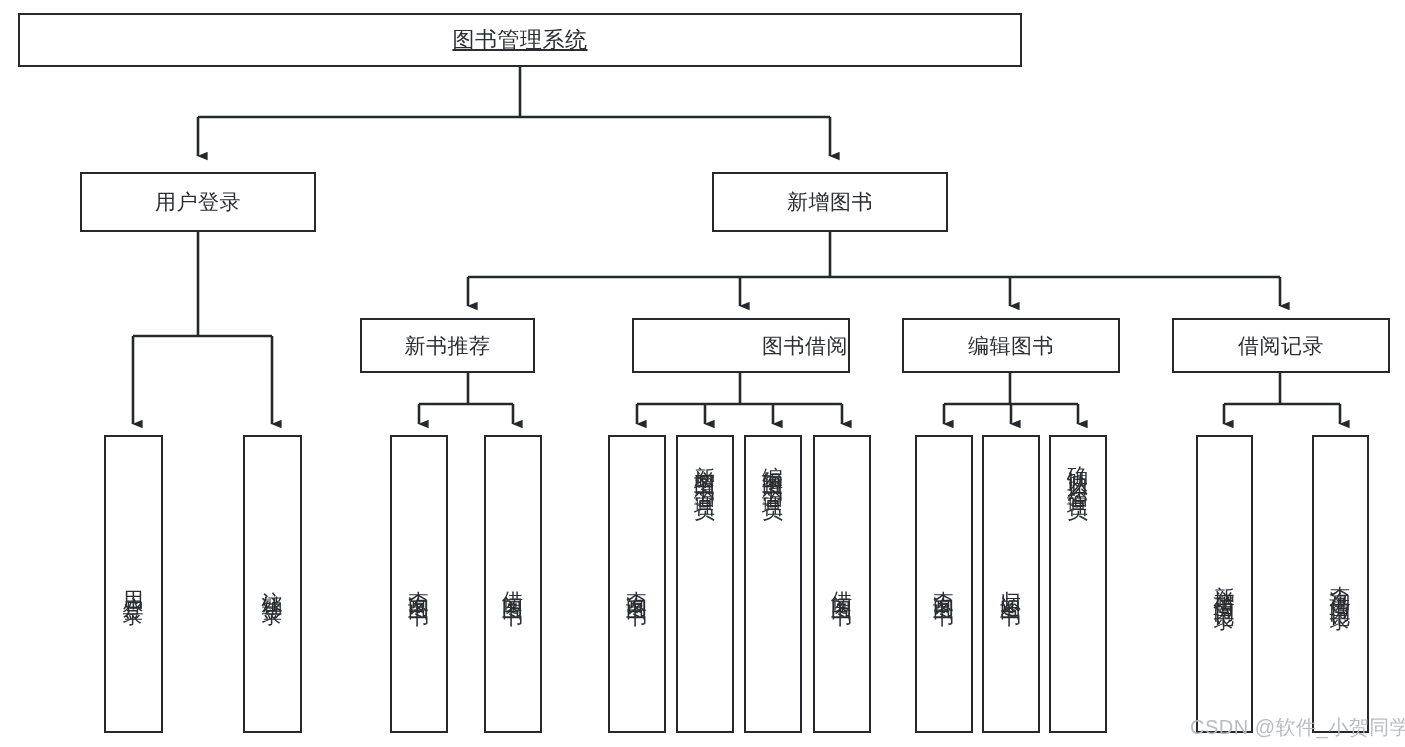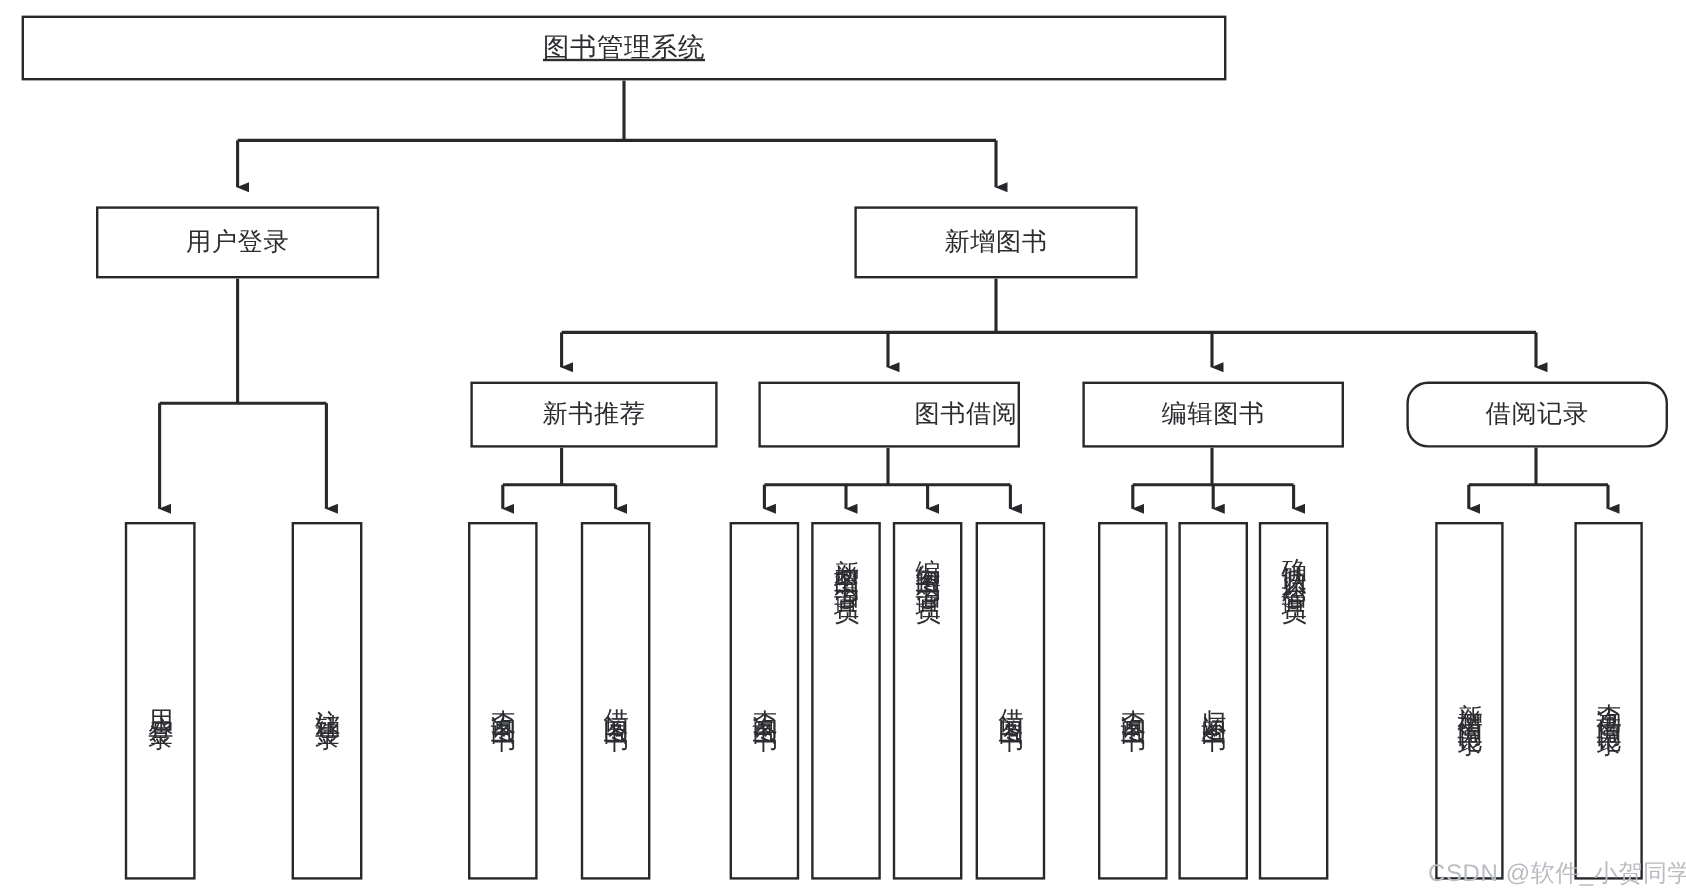--- a/index.html
+++ b/index.html
@@ -130,30 +130,30 @@
     <span class="node-label">图书管理系统</span>
   </div>
 
   <div class="node" style="left:80px; top:172px; width:236px; height:60px;">
     <span class="node-label">用户登录</span>
   </div>
   <div class="node" style="left:712px; top:172px; width:236px; height:60px;">
     <span class="node-label">新增图书</span>
   </div>
 
-  <div class="node" style="left:360px; top:318px; width:206px; height:55px;margin-left:32px;">
+  <div class="node" style="left:360px; top:318px; width:175px; height:55px;">
     <span class="node-label">新书推荐</span>
   </div>
   <div class="node" style="left:632px; top:318px; width:218px; height:55px;justify-content:flex-end;">
     <span class="node-label">图书借阅</span>
   </div>
   <div class="node" style="left:902px; top:318px; width:218px; height:55px;">
     <span class="node-label">编辑图书</span>
   </div>
-  <div class="node" style="left:1172px; top:318px; width:218px; height:55px;border-radius:18px;">
+  <div class="node" style="left:1172px; top:318px; width:218px; height:55px;">
     <span class="node-label">借阅记录</span>
   </div>
 
   <div class="node leaf center-v" style="left:104px; top:435px; width:59px; height:298px;">
     <span class="node-label">用户登录</span>
   </div>
   <div class="node leaf center-v" style="left:243px; top:435px; width:59px; height:298px;">
     <span class="node-label">注销登录</span>
   </div>
 

